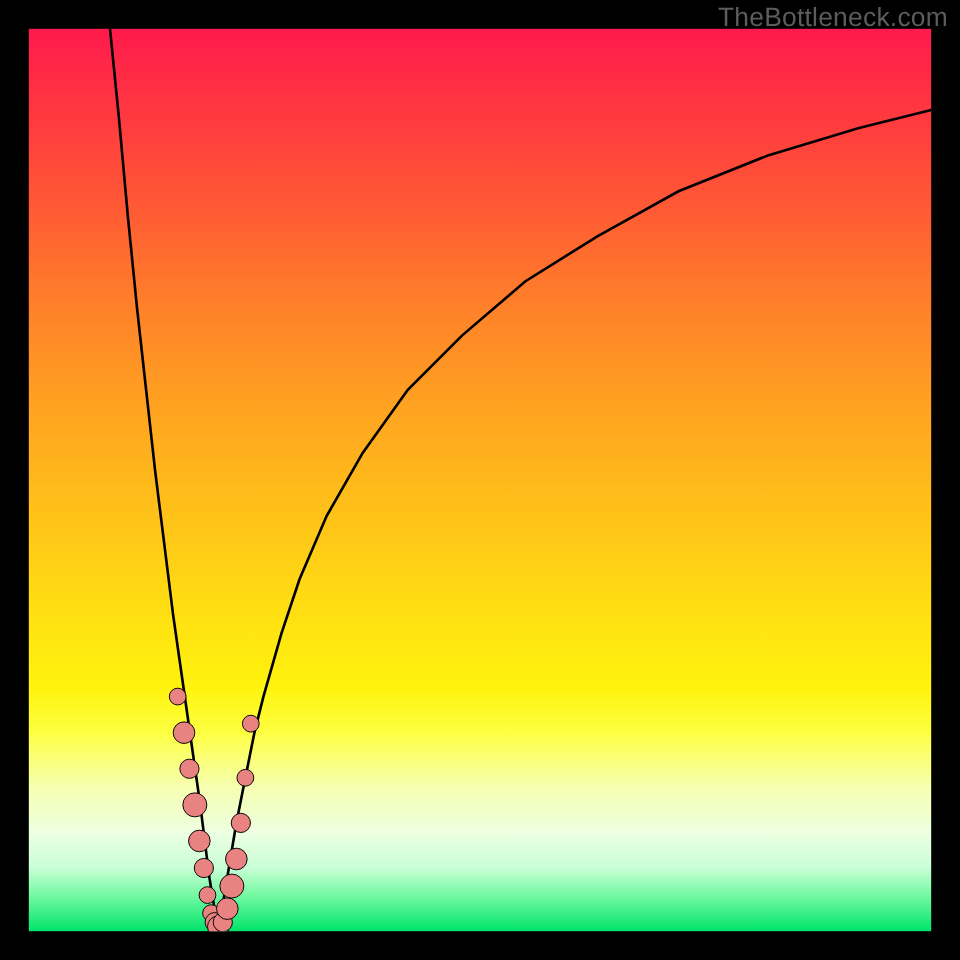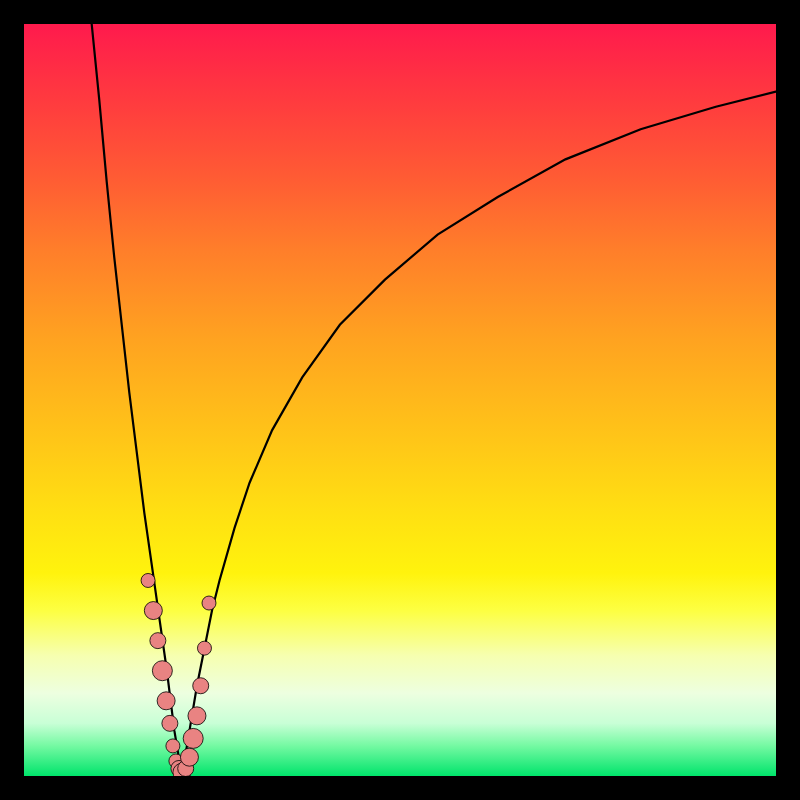--- a/index.html
+++ b/index.html
@@ -92,13 +92,14 @@
           <circle class="marker" cx="161.68" cy="744.48" r="8.0"></circle>
           <circle class="marker" cx="165.44" cy="733.20" r="9.0"></circle>
           <circle class="marker" cx="169.20" cy="714.40" r="10.0"></circle>
           <circle class="marker" cx="172.96" cy="691.84" r="9.0"></circle>
           <circle class="marker" cx="176.72" cy="661.76" r="8.0"></circle>
           <circle class="marker" cx="180.48" cy="624.16" r="7.0"></circle>
           <circle class="marker" cx="184.99" cy="579.04" r="7.0"></circle>
         </g>
     </svg>
   </div>
+  <div class="watermark">TheBottleneck.com</div>
 </div>
 
 </body></html>

